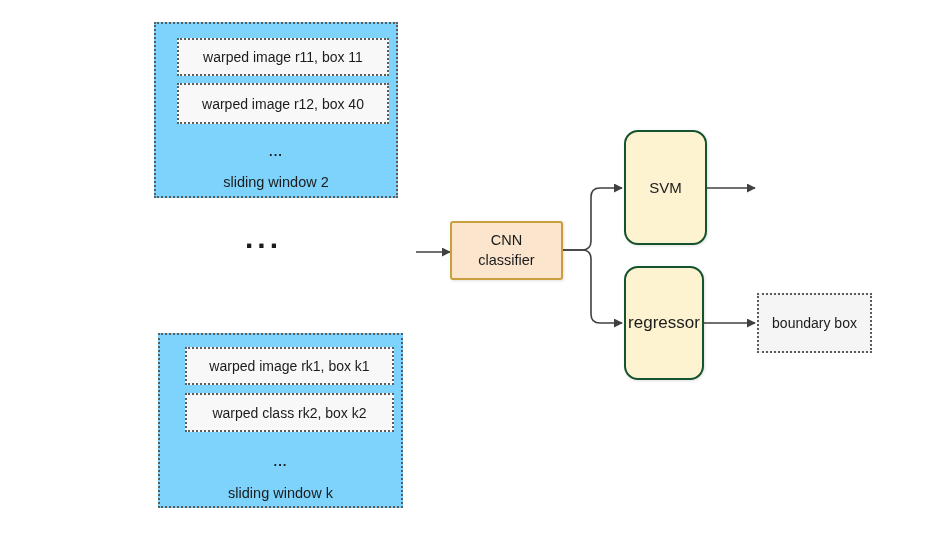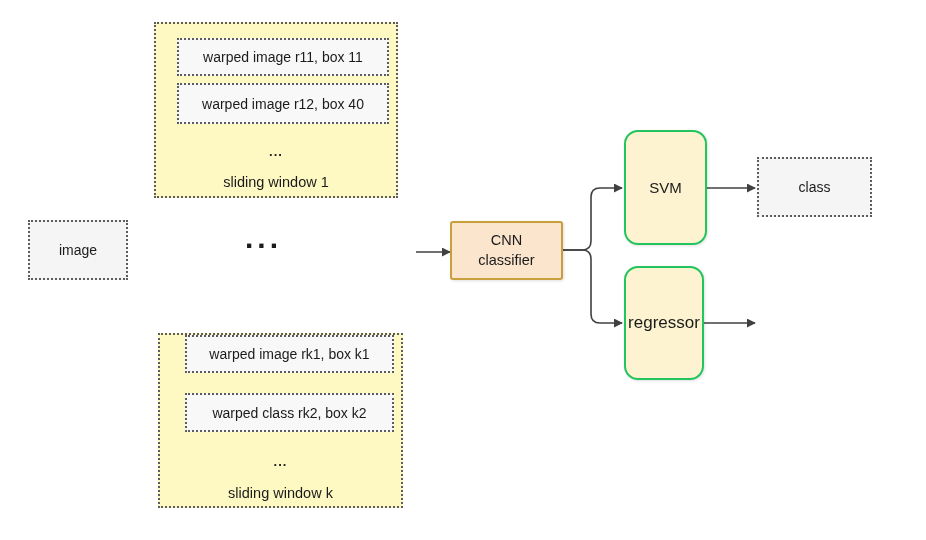--- a/index.html
+++ b/index.html
@@ -7,40 +7,40 @@
     position:relative;width:926px;height:540px;background:#ffffff;
     font-family:"Liberation Sans","DejaVu Sans",sans-serif;color:#1b1b1b;overflow:hidden;
   }
   .dotted{
     position:absolute;background:#f5f5f5;border:2px dotted #5c5c5c;
     box-sizing:border-box;display:flex;align-items:center;justify-content:center;
     font-size:14px;
   }
   .dotted.inner{background:#f8f8f8;border-width:2px;}
   .group{
-    position:absolute;background:#fef9c3;border:2px dotted #5c5c5c;box-sizing:border-box;
+    position:absolute;background:#7dd3fc;border:2px dotted #5c5c5c;box-sizing:border-box;
   }
   .group .ellipsis-small{
     position:absolute;left:0;width:100%;text-align:center;
     font-size:13px;font-weight:bold;letter-spacing:1px;
   }
   .group .group-label{
     position:absolute;left:0;width:100%;text-align:center;font-size:14.5px;
   }
   .rounded{
     position:absolute;box-sizing:border-box;display:flex;flex-direction:column;
     align-items:center;justify-content:center;text-align:center;
     box-shadow:1px 1px 3px rgba(0,0,0,0.12);
   }
   .cnn{
     background:#fbe5cd;border:2px solid #c99e3d;border-radius:3px;
     font-size:14.5px;line-height:1.35;
   }
   .stage-node{
-    background:#fdf3d0;border:2px solid #22c55e;border-radius:14px;font-size:15px;
+    background:#fdf3d0;border:2px solid #14532d;border-radius:14px;font-size:15px;
   }
   .big-ellipsis{
     position:absolute;font-size:30px;font-weight:bold;letter-spacing:4px;
     line-height:10px;
   }
   svg.arrows{position:absolute;left:0;top:0;width:926px;height:540px;pointer-events:none;}
 </style>
 </head>
 <body>
 
@@ -52,39 +52,36 @@
         <path d="M0,0 L10,5 L0,10 z" fill="#404040"></path>
       </marker>
     </defs>
     <path d="M416 252 L450 252" fill="none" stroke="#404040" stroke-width="1.6" marker-end="url(#ah)"></path>
     <path d="M563 250 H582 Q591 250 591 241 V197 Q591 188 600 188 H622" fill="none" stroke="#404040" stroke-width="1.6" marker-end="url(#ah)"></path>
     <path d="M563 250 H582 Q591 250 591 259 V314 Q591 323 600 323 H622" fill="none" stroke="#404040" stroke-width="1.6" marker-end="url(#ah)"></path>
     <path d="M707 188 L755 188" fill="none" stroke="#404040" stroke-width="1.6" marker-end="url(#ah)"></path>
     <path d="M704 323 L755 323" fill="none" stroke="#404040" stroke-width="1.6" marker-end="url(#ah)"></path>
   </svg>
 
-  <div class="dotted" style="left:28px;top:220px;width:100px;height:60px;">
-    <span>image</span>
-  </div>
 
   <div class="group" style="left:154px;top:22px;width:244px;height:176px;">
     <div class="dotted inner" style="left:21px;top:14px;width:212px;height:38px;">
       <span>warped image r11, box 11</span>
     </div>
     <div class="dotted inner" style="left:21px;top:59px;width:212px;height:41px;">
       <span>warped image r12, box 40</span>
     </div>
     <div class="ellipsis-small" style="top:120px;">...</div>
-    <div class="group-label" style="top:150px;">sliding window 1</div>
+    <div class="group-label" style="top:150px;">sliding window 2</div>
   </div>
 
   <div class="big-ellipsis" style="left:245px;top:233px;">...</div>
 
   <div class="group" style="left:158px;top:333px;width:245px;height:175px;">
-    <div class="dotted inner" style="left:25px;top:0;width:209px;height:38px;">
+    <div class="dotted inner" style="left:25px;top:12px;width:209px;height:38px;">
       <span>warped image rk1, box k1</span>
     </div>
     <div class="dotted inner" style="left:25px;top:58px;width:209px;height:39px;">
       <span>warped class rk2, box k2</span>
     </div>
     <div class="ellipsis-small" style="top:119px;">...</div>
     <div class="group-label" style="top:150px;">sliding window k</div>
   </div>
 
   <div class="rounded cnn" style="left:450px;top:221px;width:113px;height:59px;">
@@ -93,18 +90,18 @@
   </div>
 
   <div class="rounded stage-node" style="left:624px;top:130px;width:83px;height:115px;">
     <span>SVM</span>
   </div>
 
   <div class="rounded stage-node" style="left:624px;top:266px;width:80px;height:114px;font-size:17px;">
     <span>regressor</span>
   </div>
 
-  <div class="dotted" style="left:757px;top:157px;width:115px;height:60px;">
-    <span>class</span>
+
+  <div class="dotted" style="left:757px;top:293px;width:115px;height:60px;">
+    <span>boundary box</span>
   </div>
-
 
 </div>
 
 </body></html>

